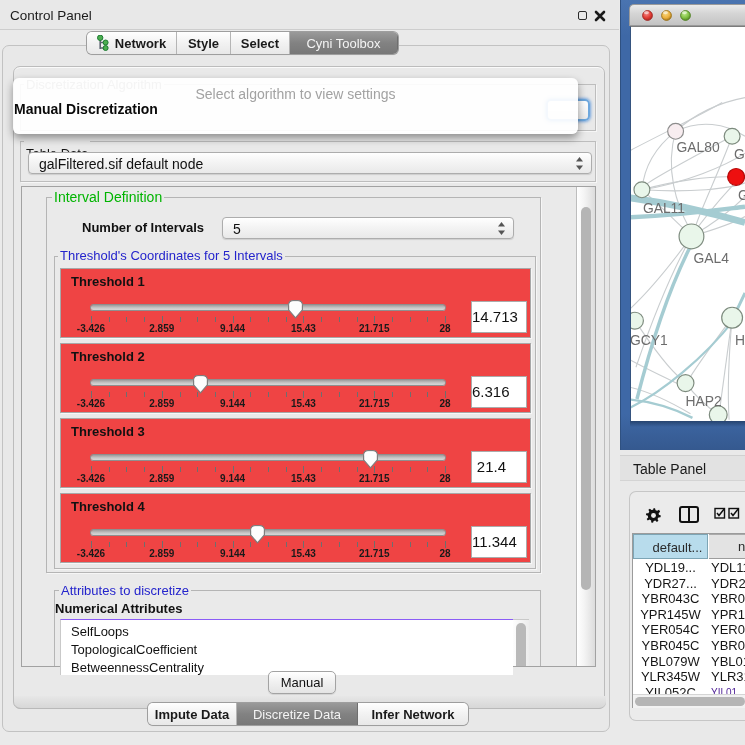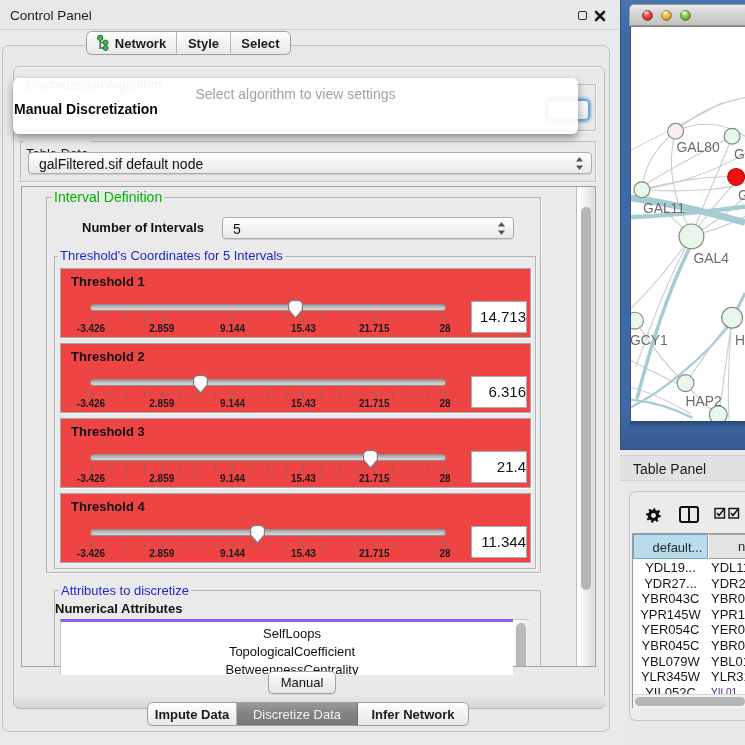--- a/index.html
+++ b/index.html
@@ -9,21 +9,21 @@
 .cbox{position:absolute;background:linear-gradient(#ffffff,#f4f4f4 45%,#e9e9e9);border:1px solid #adadad;border-radius:4px;box-shadow:0 1px 1px rgba(0,0,0,0.12);}
 .cbox .ctext{position:absolute;left:10px;top:3px;font-size:14px;color:#111;}
 .arrows{position:absolute;right:7px;top:3px;width:9px;height:15px;}
 .seg{position:absolute;display:flex;height:22px;border-radius:5px;box-shadow:0 0 0 1px #9e9e9e, 0 1px 1px rgba(0,0,0,0.15);overflow:hidden;}
 .seg>div{display:flex;align-items:center;justify-content:center;font-size:13px;font-weight:700;color:#1a1a1a;background:linear-gradient(#ffffff,#f2f2f2 50%,#e8e8e8);border-right:1px solid #b5b5b5;}
 .seg>div:last-child{border-right:none;}
 .seg>div.dark{background:linear-gradient(#9a9a9a,#828282 50%,#787878);color:#f4f4f4;border-right:1px solid #6f6f6f;font-weight:400;}
 .thrbox{position:absolute;left:60px;width:471px;height:70px;background:#ef4444;border:1px solid #a8a8a8;box-shadow:1px 1px 0 #f8f8f8;}
 .thrtitle{position:absolute;left:10px;top:5px;font-size:13px;font-weight:700;color:#111;}
 .track{position:absolute;left:30px;top:36px;width:354px;height:5px;border-radius:3px;background:linear-gradient(#9d9d9d,#c9c9c9 60%,#d6d6d6);box-shadow:0 0 0 1px #8f8f8f, 0 1px 0 rgba(255,255,255,0.8);}
-.vfield{position:absolute;left:410px;top:32px;width:56px;height:32px;background:#ffffff;border:1px solid #ababab;font-size:15px;color:#111;text-align:right;line-height:30px;padding-right:0;}
+.vfield{position:absolute;left:410px;top:32px;width:56px;height:32px;background:#ffffff;border:1px solid #ababab;font-size:15px;color:#111;text-align:right;line-height:30px;padding-right:20px;}
 .tick{position:absolute;width:1px;background:#6e6e6e;}
 .ticklab{position:absolute;top:54px;font-size:10px;font-weight:700;color:#1a1a1a;transform:translateX(-50%);}
 .thumb{position:absolute;top:30px;width:17px;height:20px;}
 .listitem{font-size:13px;color:#111;height:18px;line-height:18px;padding-left:10px;white-space:nowrap;}
 </style></head>
 <body>
 
 <div class="abs" style="left:0;top:0;width:620px;height:745px;background:#eaeaea;"></div>
 <div class="abs" style="left:2px;top:45px;width:608px;height:687px;background:#e8e8e8;border:1px solid #c2c2c2;border-radius:7px;"></div>
 <div class="abs" style="left:0;top:0;width:619px;height:30px;background:#e8e8e8;border-bottom:1px solid #cdcdcd;"></div>
@@ -34,20 +34,21 @@
   </svg>
 <div class="seg" style="left:87px;top:32px;">
     <div style="width:90px;"><svg width="12" height="16" viewBox="0 0 12 16" style="margin-right:6px;">
         <path d="M3.2 3 L3.2 14 M3.2 7.5 L7.5 7.5 M3.2 13 L7.5 13" fill="none" stroke="#5c6470" stroke-width="1.6"></path>
         <circle cx="3.2" cy="2.8" r="2.7" fill="#4caf50" stroke="#1d7a33" stroke-width="1"></circle>
         <circle cx="8.6" cy="7.5" r="2.5" fill="#4caf50" stroke="#1d7a33" stroke-width="1"></circle>
         <circle cx="8.6" cy="13" r="2.5" fill="#4caf50" stroke="#1d7a33" stroke-width="1"></circle>
       </svg>Network</div>
     <div style="width:54px;">Style</div>
     <div style="width:59px;">Select</div>
+    <div class="dark" style="width:108px;">Cyni Toolbox</div>
   </div>
 <div class="abs" style="left:13px;top:66px;width:592px;height:643px;background:#e9e9e9;border:1px solid #bcbcbc;border-radius:7px;box-shadow:inset 0 1px 0 #fafafa;"></div>
 <div class="abs" style="left:20px;top:84px;width:576px;height:47px;border:1px solid #bdbdbd;box-shadow:1px 1px 0 #f6f6f6;"></div>
 <div class="abs" style="left:24px;top:77px;font-size:13px;color:#6f6f6f;background:#e9e9e9;padding:0 2px;">Discretization Algorithm</div>
 <div class="abs" style="left:546px;top:99px;width:44px;height:22px;background:linear-gradient(#fff,#ebebeb);border:2px solid #6ea7dd;border-radius:5px;box-shadow:0 0 3px 1px rgba(90,150,220,0.8);"></div>
 <div class="abs" style="left:20px;top:141px;width:576px;height:41px;border:1px solid #bdbdbd;box-shadow:1px 1px 0 #f6f6f6;"></div>
 <div class="abs" style="left:24px;top:134px;font-size:13px;color:#141414;background:#e9e9e9;padding:12px 2px;">Table Data</div>
 <div class="cbox" style="left:28px;top:152px;width:564px;height:22px;">
     <div class="ctext">galFiltered.sif default node</div>
     <svg class="arrows" width="9" height="15" viewBox="0 0 9 15">
@@ -210,21 +211,21 @@
     <div class="ticklab" style="left:384.0px;">28</div>
     <svg class="thumb" style="left:187.9px;" width="17" height="20" viewBox="0 0 17 20">
       <path d="M1.6 6.4 Q1.6 1.6 6.4 1.6 L10.6 1.6 Q15.4 1.6 15.4 6.4 L15.4 10.8 L8.5 18.8 L1.6 10.8 Z" fill="#fdfdfd" stroke="#7e7e7e" stroke-width="1.2"></path>
       <path d="M3 6.4 Q3 3 6.4 3 L10.6 3 Q14 3 14 6.4" fill="none" stroke="#ffffff" stroke-width="1.2"></path>
     </svg>
     <div class="vfield">11.344</div>
   </div>
 <div class="abs" style="left:54px;top:590px;width:487px;height:76px;border:1px solid #b5b5b5;border-bottom:none;"></div>
 <div class="gtitle" style="left:59px;top:584px;color:#2424cc;background:#eaeaea;">Attributes to discretize</div>
 <div class="abs" style="left:55px;top:601px;font-size:13px;font-weight:700;color:#111;">Numerical Attributes</div>
-<div class="abs" style="left:60px;top:619px;width:453px;height:56px;background:#ffffff;border-top:3px solid #8b5cf6;border-left:1px solid #c9c9c9;overflow:hidden;text-align:center;">
+<div class="abs" style="left:60px;top:619px;width:453px;height:56px;background:#ffffff;border-top:1px solid #8b5cf6;border-left:1px solid #c9c9c9;overflow:hidden;">
     <div class="listitem" style="margin-top:3px;">SelfLoops</div>
     <div class="listitem">TopologicalCoefficient</div>
     <div class="listitem">BetweennessCentrality</div>
   </div>
 <div class="abs" style="left:513px;top:619px;width:16px;height:47px;background:linear-gradient(90deg,#fdfdfd,#ececec);border-top:1px solid #c9c9c9;"></div>
 <div class="abs" style="left:516px;top:623px;width:10px;height:43px;background:#b9b9b9;border-radius:5px 5px 0 0;"></div>
 <div class="abs" style="left:268px;top:671px;width:68px;height:23px;background:linear-gradient(#ffffff,#f0f0f0 50%,#e4e4e4);border:1px solid #a3a3a3;border-radius:5px;font-size:13px;color:#111;text-align:center;line-height:21px;box-shadow:0 1px 1px rgba(0,0,0,0.1);">Manual</div>
 <div class="abs" style="left:14px;top:696px;width:592px;height:13px;background:linear-gradient(#e7e7e7,#d7d7d7);border-bottom:1px solid #b9b9b9;border-radius:0 0 7px 7px;"></div>
 <div class="seg" style="left:148px;top:703px;">
     <div style="width:89px;">Impute Data</div>

